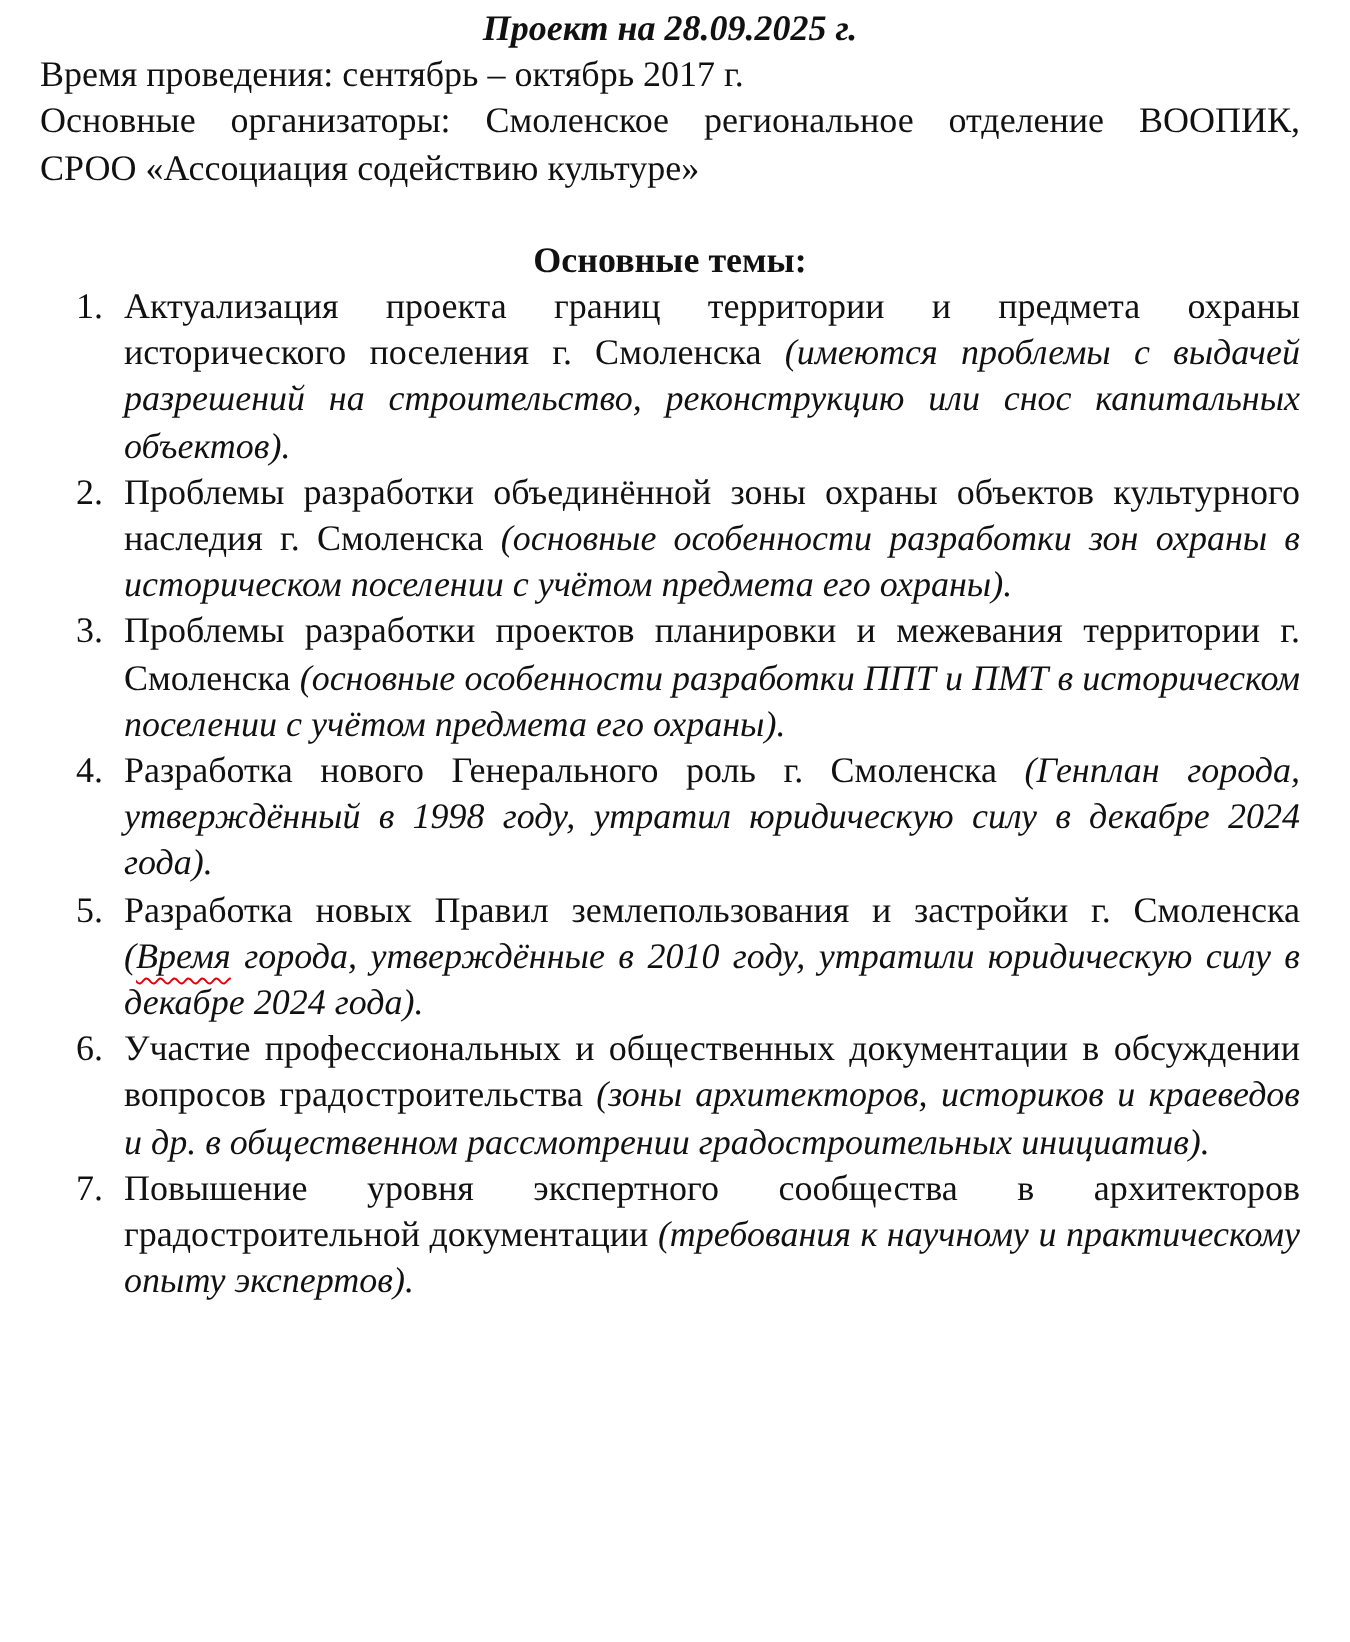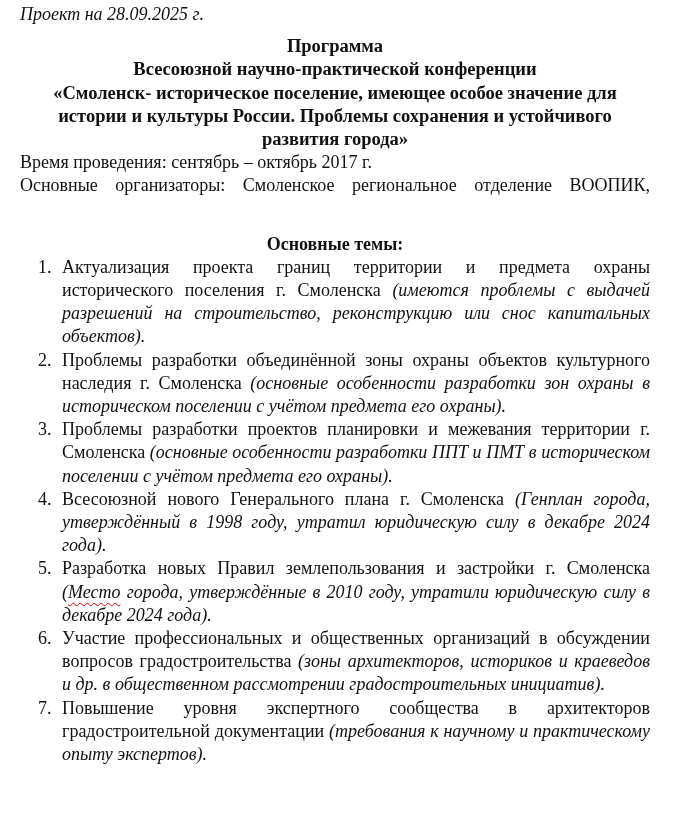--- a/index.html
+++ b/index.html
@@ -9,33 +9,34 @@
     box-sizing: border-box;
     padding: 3px 25px 0 20px;
     background: #ffffff;
     color: #111111;
     font-family: "Liberation Serif", "DejaVu Serif", serif;
     font-size: 18px;
     line-height: 23.2px;
     overflow: hidden;
   }
   .project-note {
-    text-align: left;
+    text-align: center;
     font-style: italic;
+    font-weight: bold;
   }
   .title-block {
     margin-top: 9px;
     text-align: center;
     font-weight: bold;
     font-size: 18.5px;
   }
   .meta-line { margin: 0; text-align: justify; }
   .justify-full { text-align: justify; text-align-last: justify; }
   .section-heading {
-    margin-top: 35px;
+    margin-top: 23px;
     text-align: center;
     font-weight: bold;
   }
   .topics-list { margin: 0; }
   .topic-item { display: flex; }
   .topic-number {
     flex: 0 0 24px;
     margin-left: 18px;
     white-space: nowrap;
   }
@@ -51,57 +52,53 @@
     text-underline-offset: 4px;
   }
 </style>
 </head>
 <body>
 
 <div class="page">
 
   <div class="project-note">Проект на 28.09.2025 г.</div>
 
-  <div class="title-block">
-    <div class="title-line">Программа</div>
-    <div class="title-line">Всесоюзной научно-практической конференции</div>
-    <div class="title-line">«Смоленск- историческое поселение, имеющее особое значение для истории и культуры России. Проблемы сохранения и устойчивого развития города»</div>
-  </div>
 
   <div class="meta-block">
     <p class="meta-line">Время проведения: сентябрь – октябрь 2017 г.</p>
     <p class="meta-line justify-full">Основные организаторы: Смоленское региональное отделение ВООПИК,</p>
+    <p class="meta-line">СРОО «Ассоциация содействию культуре»</p>
   </div>
 
   <div class="section-heading">Основные темы:</div>
 
   <div class="topics-list">
       <div class="topic-item">
         <span class="topic-number">1.</span>
         <span class="topic-text"><span class="seg-normal">Актуализация проекта границ территории и предмета охраны исторического поселения г. Смоленска </span><span class="seg-italic">(имеются проблемы с выдачей разрешений на строительство, реконструкцию или снос капитальных объектов).</span></span>
       </div>
       <div class="topic-item">
         <span class="topic-number">2.</span>
         <span class="topic-text"><span class="seg-normal">Проблемы разработки объединённой зоны охраны объектов культурного наследия г. Смоленска </span><span class="seg-italic">(основные особенности разработки зон охраны в историческом поселении с учётом предмета его охраны).</span></span>
       </div>
       <div class="topic-item">
         <span class="topic-number">3.</span>
         <span class="topic-text"><span class="seg-normal">Проблемы разработки проектов планировки и межевания территории г. Смоленска </span><span class="seg-italic">(основные особенности разработки ППТ и ПМТ в историческом поселении с учётом предмета его охраны).</span></span>
       </div>
       <div class="topic-item">
         <span class="topic-number">4.</span>
-        <span class="topic-text"><span class="seg-normal">Всесоюзной нового Генерального плана г. Смоленска </span><span class="seg-italic">(Генплан города, утверждённый в 1998 году, утратил юридическую силу в декабре 2024 года).</span></span>
+        <span class="topic-text"><span class="seg-normal">Разработка нового Генерального роль г. Смоленска </span><span class="seg-italic">(Генплан города, утверждённый в 1998 году, утратил юридическую силу в декабре 2024 года).</span></span>
       </div>
       <div class="topic-item">
         <span class="topic-number">5.</span>
-        <span class="topic-text"><span class="seg-normal">Разработка новых Правил землепользования и застройки г. Смоленска </span><span class="seg-italic">(</span><span class="seg-italic-spellcheck">Место</span><span class="seg-italic"> города, утверждённые в 2010 году, утратили юридическую силу в декабре 2024 года).</span></span>
+        <span class="topic-text"><span class="seg-normal">Разработка новых Правил землепользования и застройки г. Смоленска </span><span class="seg-italic">(</span><span class="seg-italic-spellcheck">Время</span><span class="seg-italic"> города, утверждённые в 2010 году, утратили юридическую силу в декабре 2024 года).</span></span>
       </div>
       <div class="topic-item">
         <span class="topic-number">6.</span>
-        <span class="topic-text"><span class="seg-normal">Участие профессиональных и общественных организаций в обсуждении вопросов градостроительства </span><span class="seg-italic">(зоны архитекторов, историков и краеведов и др. в общественном рассмотрении градостроительных инициатив).</span></span>
+        <span class="topic-text"><span class="seg-normal">Участие профессиональных и общественных документации в обсуждении вопросов градостроительства </span><span class="seg-italic">(зоны архитекторов, историков и краеведов и др. в общественном рассмотрении градостроительных инициатив).</span></span>
       </div>
       <div class="topic-item">
         <span class="topic-number">7.</span>
         <span class="topic-text"><span class="seg-normal">Повышение уровня экспертного сообщества в архитекторов градостроительной документации </span><span class="seg-italic">(требования к научному и практическому опыту экспертов).</span></span>
       </div>
     </div>
 
 </div>
 
 </body></html>

